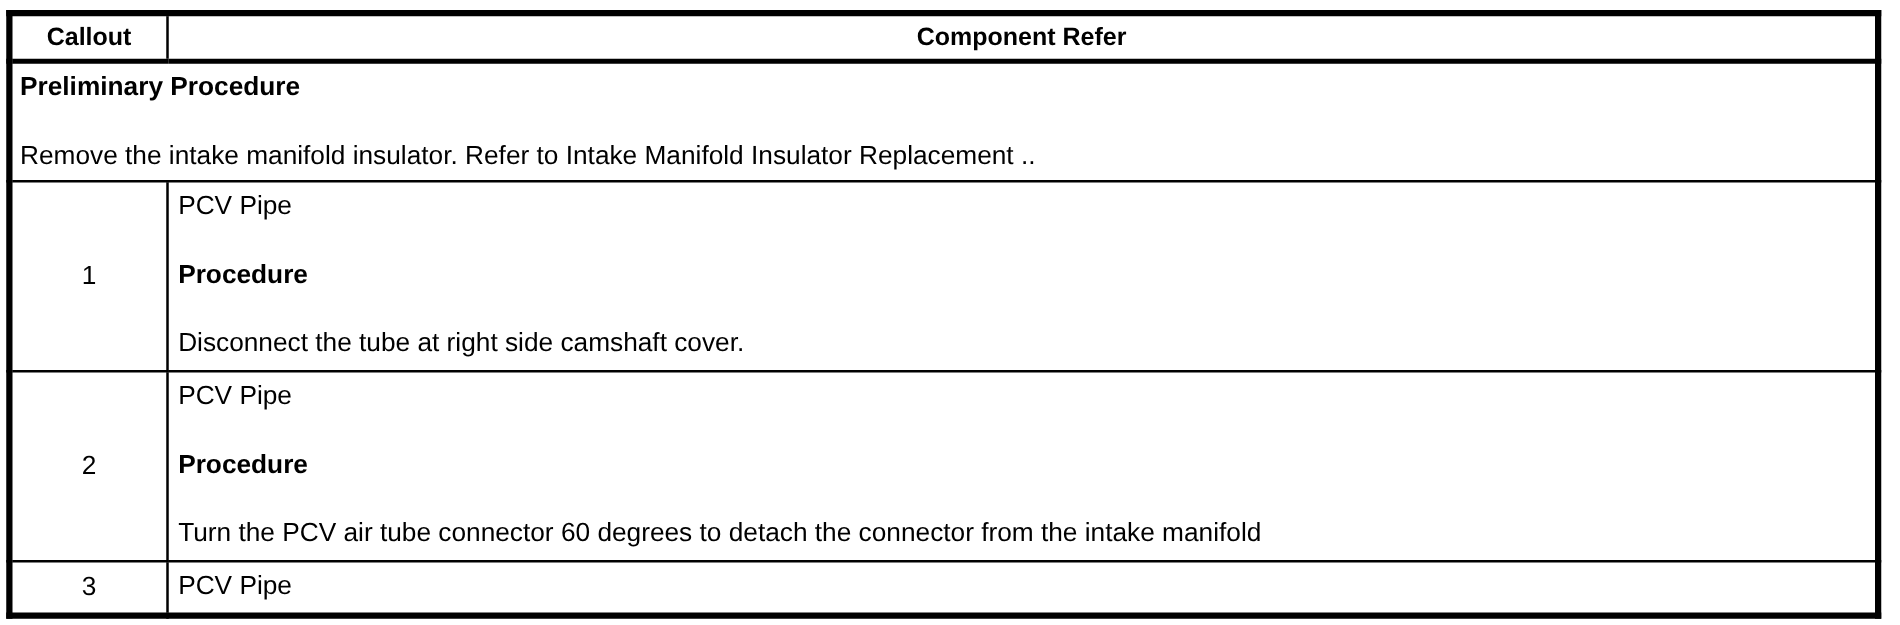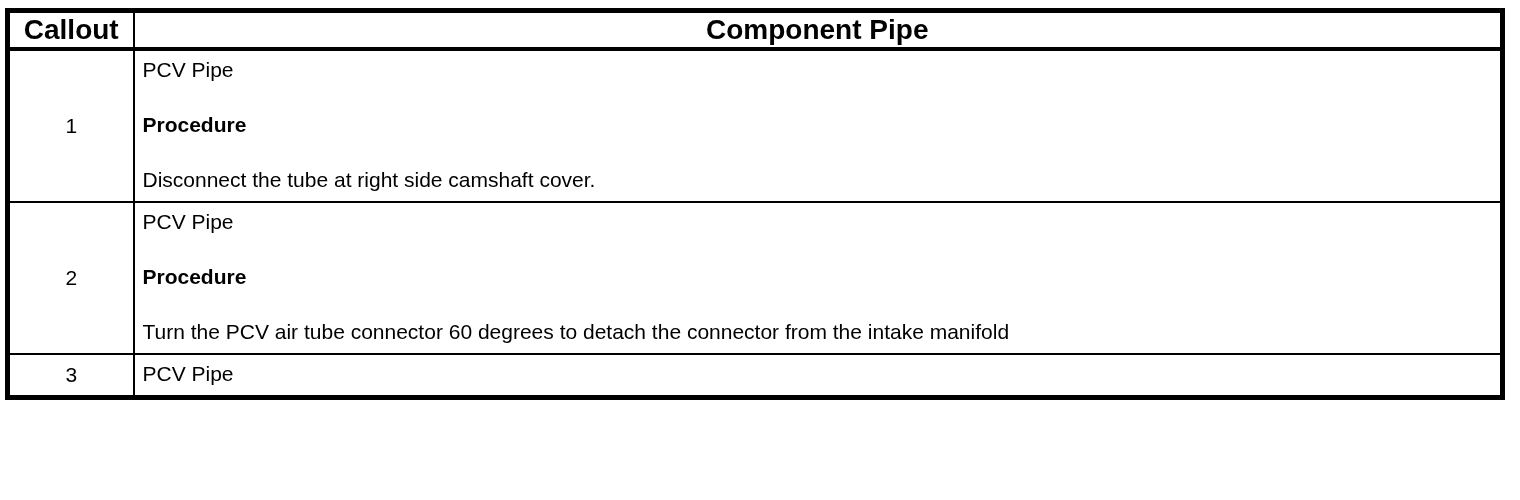--- a/index.html
+++ b/index.html
@@ -29,21 +29,21 @@
   }
   col.callout-col { width: 126px; }
 
   th, td {
     border: 2px solid #000000;
     box-sizing: border-box;
   }
   tr.header-row th {
     height: 38px;
     font-weight: bold;
-    font-size: 28px;
+    font-size: 20px;
     text-align: center;
     vertical-align: middle;
     padding: 2px 4px;
     border-bottom: 4px solid #000000;
   }
   td.prelim-cell {
     height: 96px;
     vertical-align: top;
     padding: 8px 8px 8px 6px;
   }
@@ -70,24 +70,30 @@
 
 <div class="page">
   <table class="component-table">
     <colgroup>
       <col class="callout-col">
       <col>
     </colgroup>
     <thead>
       <tr class="header-row">
         <th>Callout</th>
-        <th>Component Pipe</th>
+        <th>Component Refer</th>
       </tr>
     </thead>
     <tbody>
+      <tr class="prelim-row">
+        <td class="prelim-cell" colspan="2">
+          <p class="bold">Preliminary Procedure</p>
+          <p>Remove the intake manifold insulator. Refer to Intake Manifold Insulator Replacement ..</p>
+        </td>
+      </tr>
 
       <tr class="row-1">
         <td class="callout-cell">1</td>
         <td class="component-cell">
           <p>PCV Pipe</p>
           <p class="bold">Procedure</p>
           <p>Disconnect the tube at right side camshaft cover.</p>
         </td>
       </tr>
 

